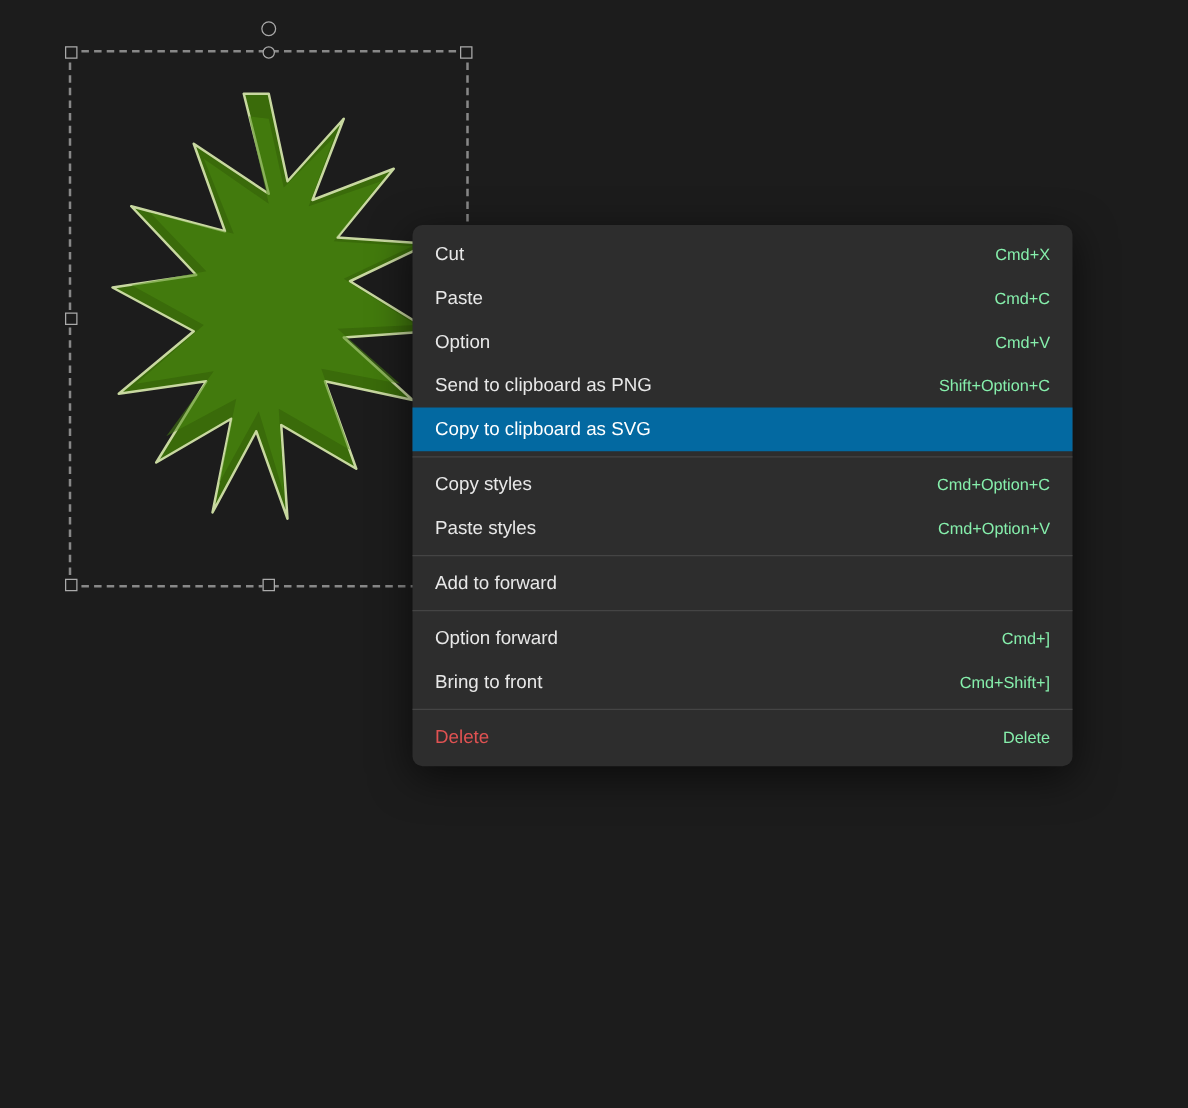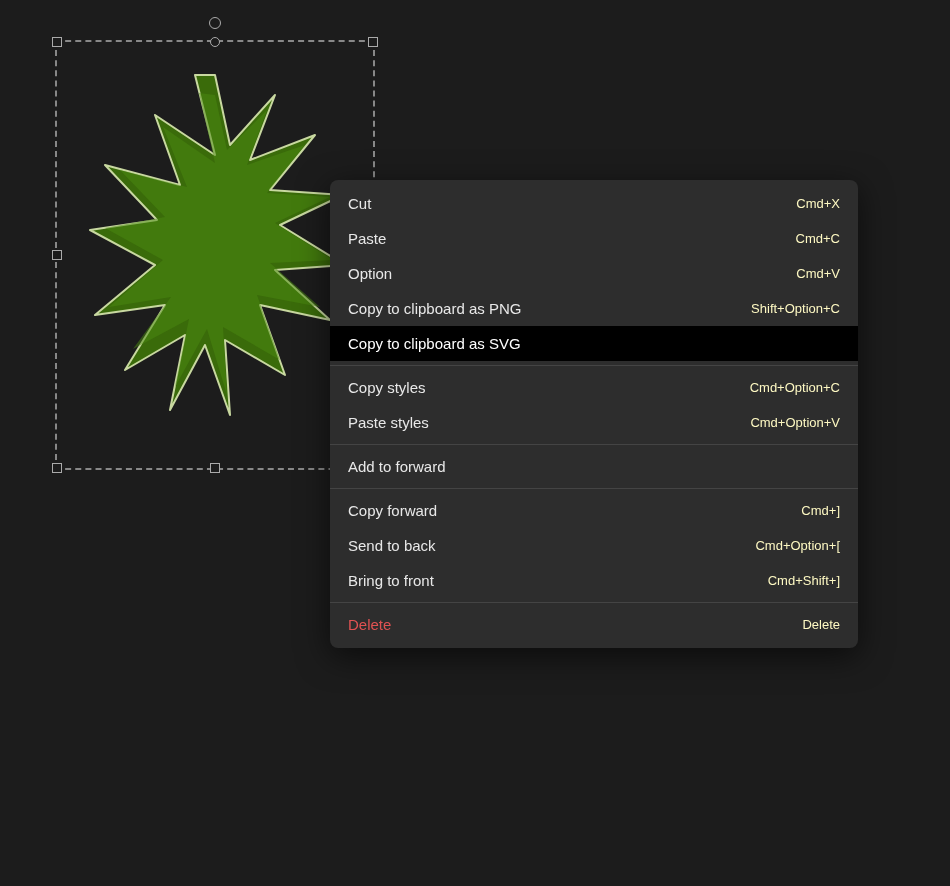--- a/index.html
+++ b/index.html
@@ -96,40 +96,40 @@
     .menu-item {
       display: flex;
       justify-content: space-between;
       align-items: center;
       padding: 9px 18px;
       cursor: pointer;
       position: relative;
     }
 
     .menu-item.highlighted {
-      background-color: #000000;
+      background-color: #0369a1;
     }
 
     .menu-item.highlighted .menu-label,
     .menu-item.highlighted .menu-shortcut {
       color: #ffffff;
     }
 
     .menu-label {
       color: #e8e8e8;
       font-size: 15px;
       font-weight: 400;
     }
 
     .menu-label.delete {
       color: #e05252;
     }
 
     .menu-shortcut {
-      color: #fef9c3;
+      color: #86efac;
       font-size: 13px;
       text-align: right;
     }
 
     .menu-separator {
       height: 1px;
       background-color: #444;
       margin: 4px 0;
     }
   </style>
@@ -226,47 +226,43 @@
       </div>
       <div class="menu-item">
         <span class="menu-label">Paste</span>
         <span class="menu-shortcut">Cmd+C</span>
       </div>
       <div class="menu-item">
         <span class="menu-label">Option</span>
         <span class="menu-shortcut">Cmd+V</span>
       </div>
       <div class="menu-item">
-        <span class="menu-label">Copy to clipboard as PNG</span>
+        <span class="menu-label">Send to clipboard as PNG</span>
         <span class="menu-shortcut">Shift+Option+C</span>
       </div>
       <div class="menu-item highlighted">
         <span class="menu-label">Copy to clipboard as SVG</span>
       </div>
       <div class="menu-separator"></div>
       <div class="menu-item">
         <span class="menu-label">Copy styles</span>
         <span class="menu-shortcut">Cmd+Option+C</span>
       </div>
       <div class="menu-item">
         <span class="menu-label">Paste styles</span>
         <span class="menu-shortcut">Cmd+Option+V</span>
       </div>
       <div class="menu-separator"></div>
       <div class="menu-item">
         <span class="menu-label">Add to forward</span>
       </div>
       <div class="menu-separator"></div>
       <div class="menu-item">
-        <span class="menu-label">Copy forward</span>
+        <span class="menu-label">Option forward</span>
         <span class="menu-shortcut">Cmd+]</span>
-      </div>
-      <div class="menu-item">
-        <span class="menu-label">Send to back</span>
-        <span class="menu-shortcut">Cmd+Option+[</span>
       </div>
       <div class="menu-item">
         <span class="menu-label">Bring to front</span>
         <span class="menu-shortcut">Cmd+Shift+]</span>
       </div>
       <div class="menu-separator"></div>
       <div class="menu-item">
         <span class="menu-label delete">Delete</span>
         <span class="menu-shortcut">Delete</span>
       </div>

